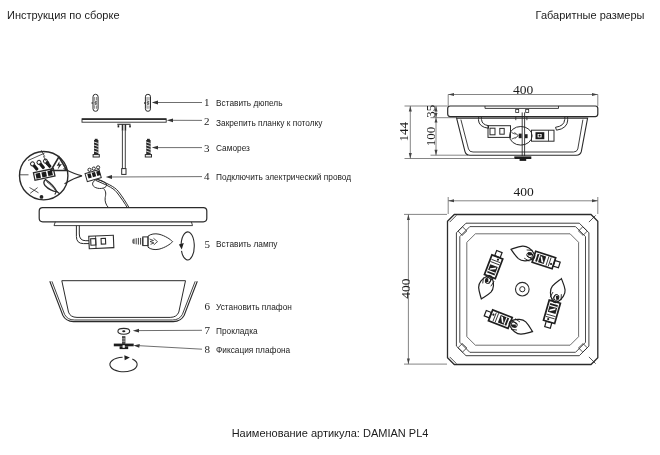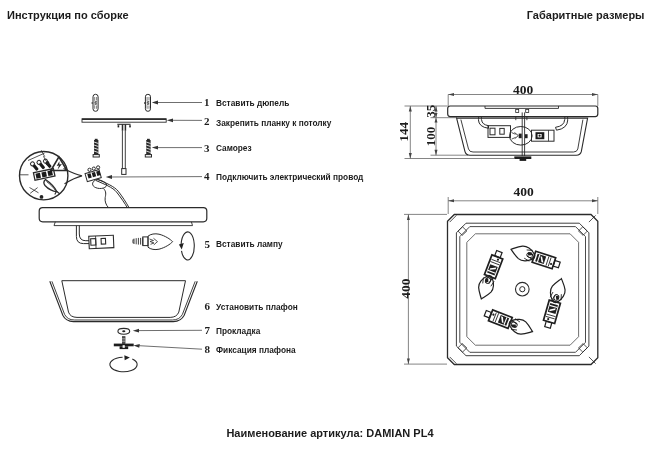--- a/index.html
+++ b/index.html
@@ -1,16 +1,16 @@
 <!DOCTYPE html>
 <html><head>
 <meta charset="utf-8">
 <style>
   html,body{margin:0;padding:0;background:#fff;}
-  #page{position:relative;width:660px;height:455px;background:#fff;overflow:hidden;font-weight:bold;}
+  #page{position:relative;width:660px;height:455px;background:#fff;overflow:hidden;}
   svg{position:absolute;left:0;top:0;}
   text{fill:#1c1c1c;}
   .sans{font-family:"Liberation Sans", sans-serif;}
   .serif{font-family:"Liberation Serif", serif;}
 </style>
 </head>
 <body>
 <div id="page">
 <svg width="660" height="455" viewBox="0 0 660 455">
 <defs>

